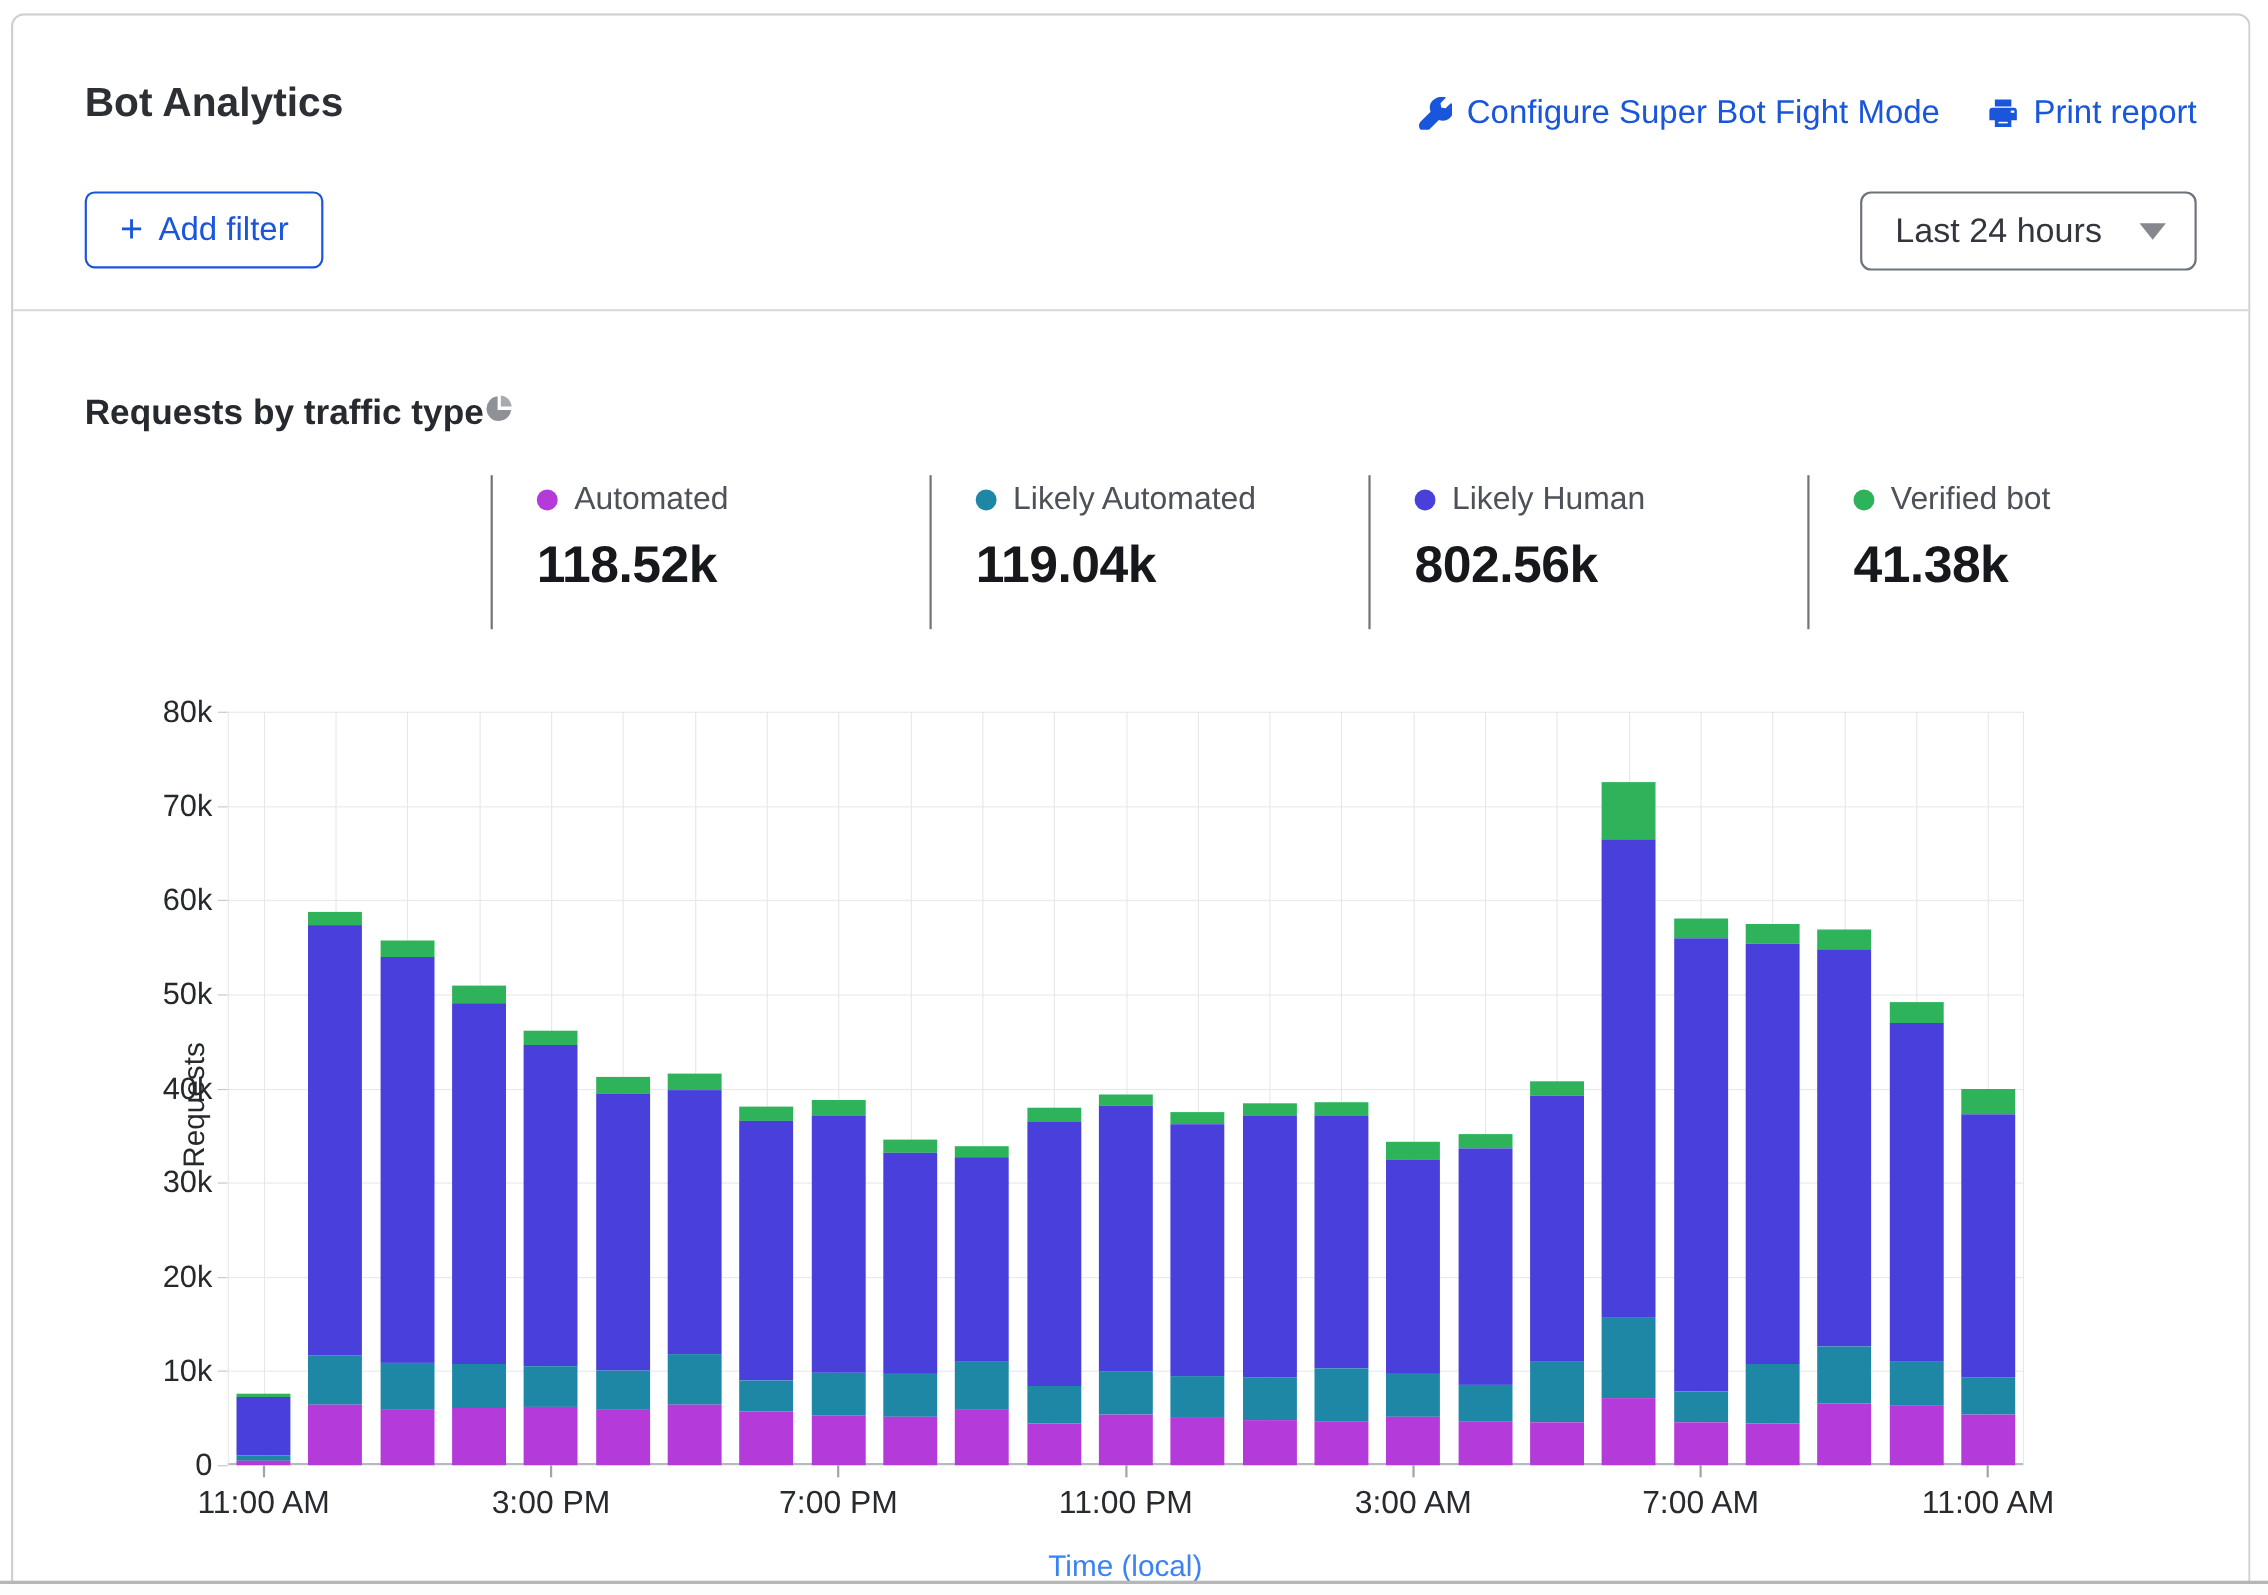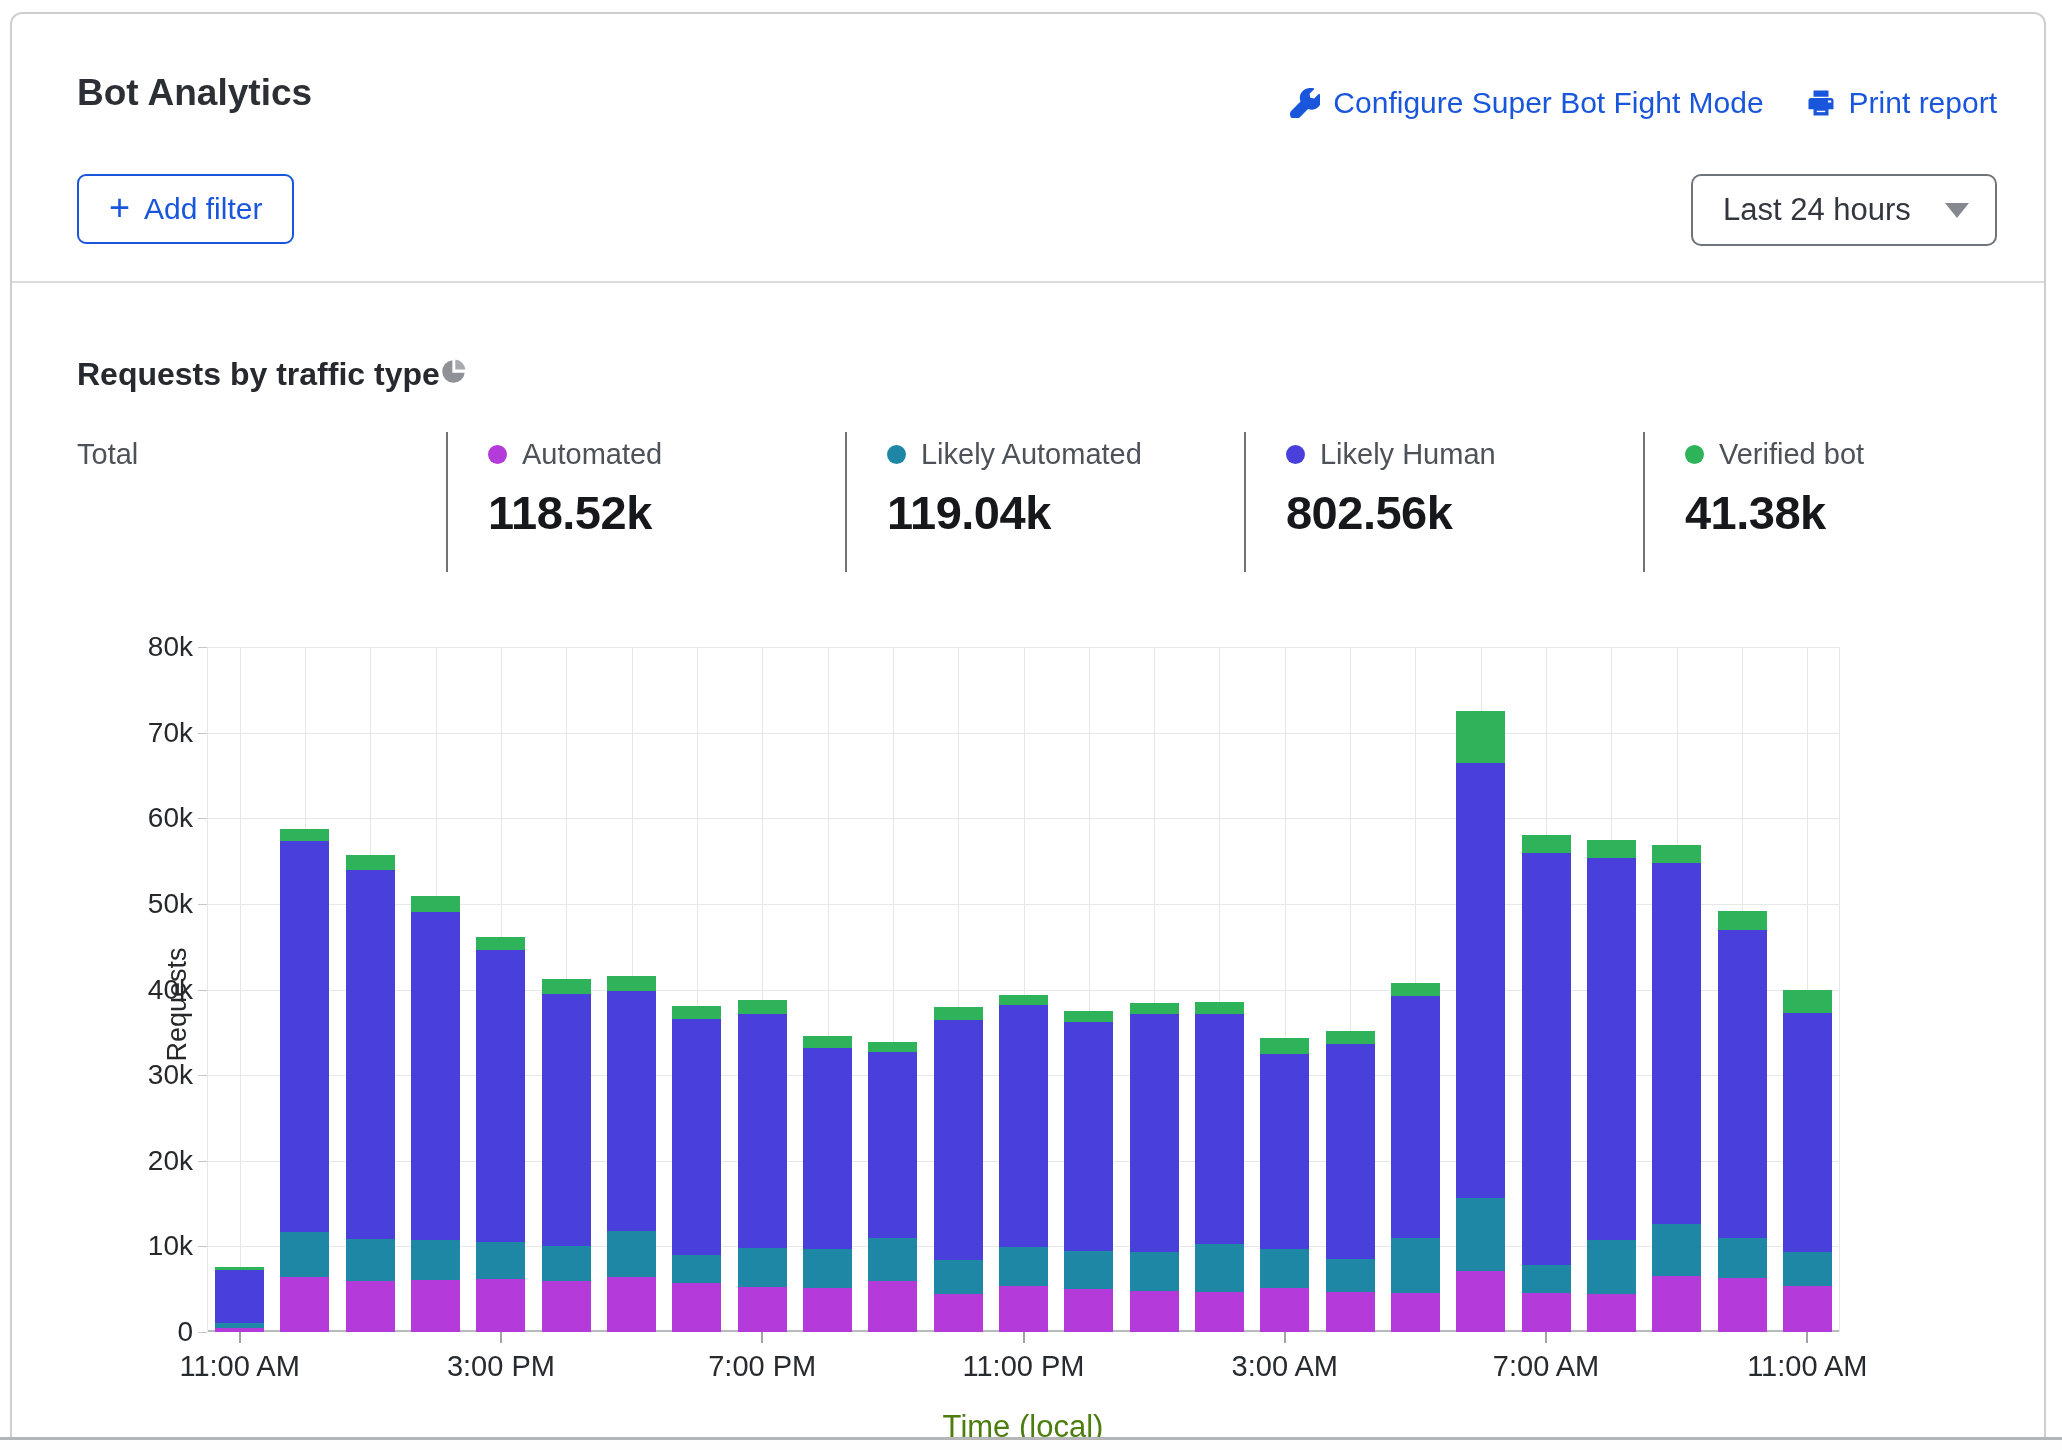--- a/index.html
+++ b/index.html
@@ -36,21 +36,21 @@
   .hgrid{position:absolute;left:0;width:100%;height:1px;background:#e8e8e8;}
   .hgrid.zero{height:2px;background:#b6b9bd;}
   .vgrid{position:absolute;top:0;width:1px;height:100%;background:#e7e7e7;}
   .ytick-label{position:absolute;transform:translate(-100%,-50%);font-size:28px;color:#26292c;
                padding-right:14px;white-space:nowrap;}
   .ytick-mark{position:absolute;width:9px;height:1px;background:#c3c6ca;transform:translateX(-100%);}
   .bar{position:absolute;bottom:0;width:49px;display:flex;flex-direction:column-reverse;}
   .seg{width:100%;}
   .xtick{position:absolute;top:685px;width:2px;height:11px;background:#a0a4aa;transform:translateX(-50%);}
   .xlabel{position:absolute;top:703px;transform:translateX(-50%);font-size:29px;color:#272a2e;white-space:nowrap;}
-  .axis-x-title{position:absolute;top:762px;left:816px;transform:translateX(-50%);font-size:31px;color:#4d7c0f;}
+  .axis-x-title{position:absolute;top:762px;left:816px;transform:translateX(-50%);font-size:27px;color:#3b82f6;}
   .axis-y-title{position:absolute;left:-130px;top:342px;transform:rotate(-90deg);transform-origin:center;
                 width:200px;text-align:center;font-size:27px;color:#26292c;}
   .bottom-line{position:absolute;left:0;top:1437px;width:100%;height:3px;background:#b4b6b8;}
   .below-strip{position:absolute;left:0;top:1440px;width:100%;height:10px;background:#fdfdfd;}
 </style>
 </head>
 <body>
 
 <div class="screen">
   <div class="card">
@@ -95,23 +95,20 @@
       <span>
         <svg width="27" height="27" viewBox="0 0 24 24">
             <path fill="#8e9196" d="M11 2.05A10 10 0 1 0 21.95 13H11V2.05z"></path>
             <path fill="#a7aaaf" d="M13.6 1.3a10 10 0 0 1 8.9 8.9h-8.9V1.3z"></path>
           </svg>
       </span>
     </div>
 
     <div class="stats" id="stats-row">
         <div class="stat" style="width: 370px;">
-          <div class="stat-label">
-            <span>Total</span>
-          </div>
         </div>
         <div class="stat" style="width: 400px;">
           <div class="stat-label">
             <span class="dot" style="background: rgb(180, 59, 217);"></span>
             <span>Automated</span>
           </div>
           <div class="stat-value">118.52k</div>
         </div>
         <div class="stat" style="width: 400px;">
           <div class="stat-label">

